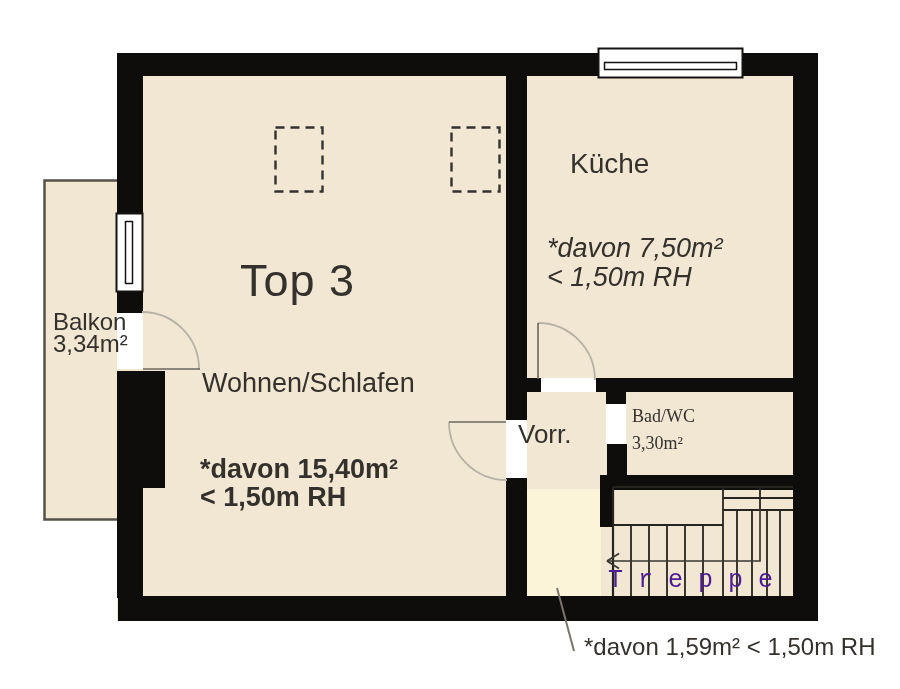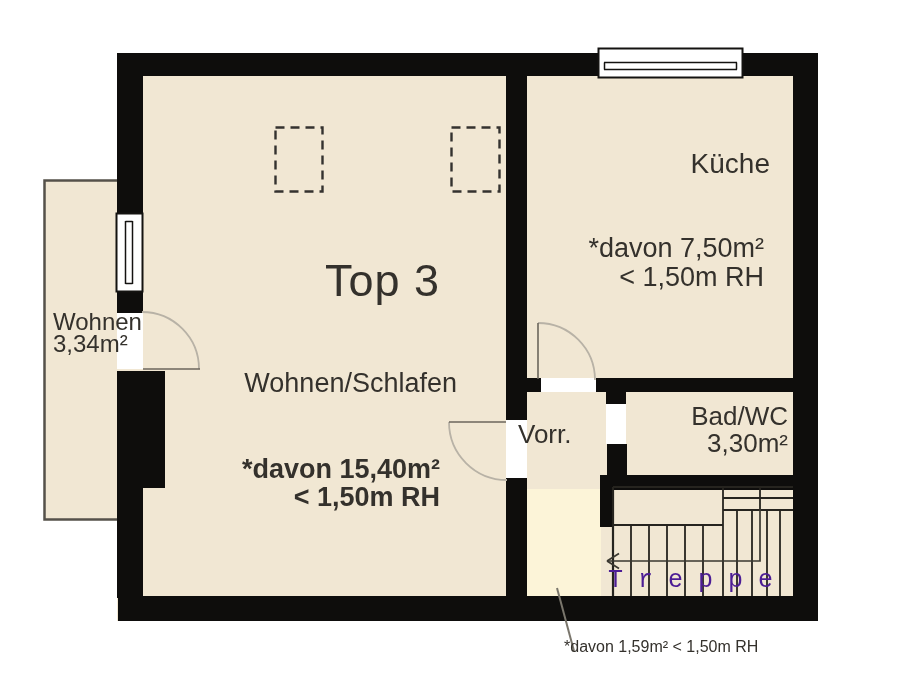--- a/index.html
+++ b/index.html
@@ -2,34 +2,34 @@
 <html><head>
 <meta charset="utf-8">
 <style>
   html,body{margin:0;padding:0;background:#ffffff;}
   #canvas{
     position:relative;width:900px;height:689px;background:#ffffff;overflow:hidden;
     font-family:"Liberation Sans", sans-serif;color:#34312c;
   }
   #plan-svg{position:absolute;left:0;top:0;}
   .lbl{position:absolute;color:#34312c;}
-  .ctr{text-align:right;}
+  .ctr{text-align:left;}
   .unit-title{left:240px;top:256px;width:200px;font-size:45px;line-height:50px;letter-spacing:1px;}
-  .living-lbl{left:195px;top:369px;width:262px;font-size:27px;line-height:28px;}
+  .living-lbl{left:202px;top:369px;width:262px;font-size:27px;line-height:28px;}
   .living-note{left:200px;top:455px;width:240px;font-size:27px;line-height:28px;font-weight:bold;}
   .kitchen-lbl{left:570px;top:149px;width:200px;font-size:28px;line-height:30px;}
-  .kitchen-note{left:559px;top:234px;width:205px;font-size:27px;line-height:29px;}
+  .kitchen-note{left:547px;top:234px;width:205px;font-size:27px;line-height:29px;font-style:italic;}
   .balkon-lbl{left:53px;top:311px;width:120px;font-size:24px;line-height:22px;}
   .vorr-lbl{left:518px;top:422px;width:120px;font-size:26px;line-height:25px;}
-  .bad-lbl{left:632px;top:403px;width:156px;font-size:26px;line-height:27px;}
+  .bad-lbl{left:632px;top:403px;width:156px;font-size:18px;line-height:27px;font-family:Liberation Serif, serif;}
   .treppe-lbl{
     left:608px;top:568px;font-family:"Liberation Mono", monospace;
     font-size:25px;line-height:26px;letter-spacing:15px;color:#4c1d95;white-space:nowrap;
   }
-  .footnote-lbl{left:564px;top:634px;font-size:16px;line-height:26px;white-space:nowrap;text-align:right;}
+  .footnote-lbl{left:584px;top:634px;font-size:24px;line-height:26px;white-space:nowrap;text-align:right;}
   .blk{display:block;}
 </style>
 </head>
 <body>
 
 <div id="canvas">
 
   <svg id="plan-svg" width="900" height="689" viewBox="0 0 900 689">
 
     <rect x="44.5" y="180.5" width="74" height="339" fill="#f1e7d3" stroke="#55514a" stroke-width="2.5"></rect>
@@ -131,21 +131,21 @@
 
   <div class="lbl ctr kitchen-lbl">
     <span class="blk">Küche</span>
   </div>
   <div class="lbl ctr kitchen-note">
     <span class="blk">*davon 7,50m²</span>
     <span class="blk">&lt; 1,50m RH</span>
   </div>
 
   <div class="lbl balkon-lbl">
-    <span class="blk">Wohnen</span>
+    <span class="blk">Balkon</span>
     <span class="blk">3,34m²</span>
   </div>
 
   <div class="lbl vorr-lbl">
     <span class="blk">Vorr.</span>
   </div>
 
   <div class="lbl ctr bad-lbl">
     <span class="blk">Bad/WC</span>
     <span class="blk">3,30m²</span>

